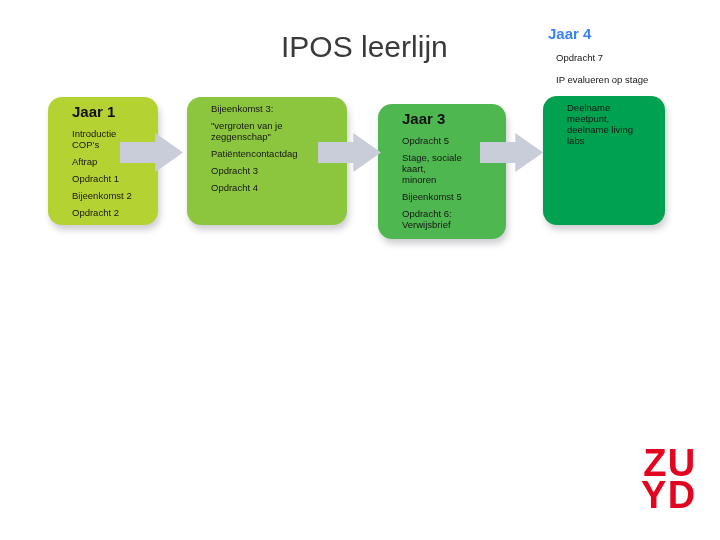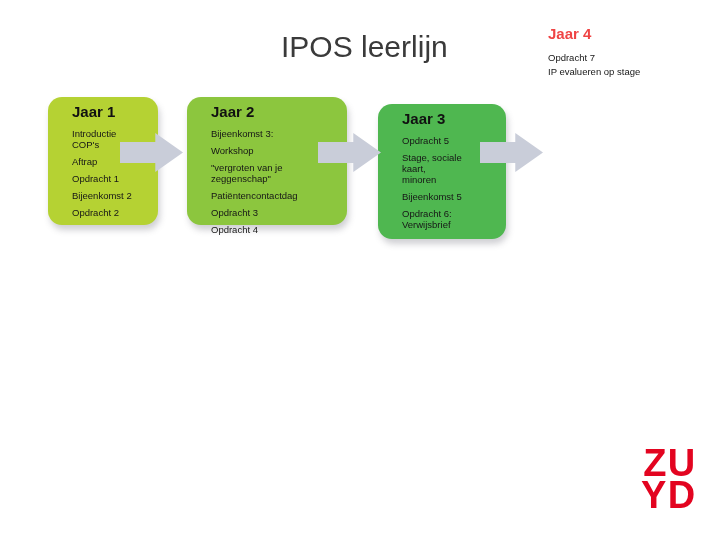--- a/index.html
+++ b/index.html
@@ -27,22 +27,22 @@
   }
   .arrow{
     position:absolute;top:133px;width:63px;height:39px;z-index:5;
     clip-path:polygon(0% 23%, 56% 23%, 56% 0%, 100% 50%, 56% 100%, 56% 77%, 0% 77%);
     filter:drop-shadow(2px 3px 2px rgba(110,110,120,.45));
   }
   .arrow1{left:120px;}
   .arrow2{left:318px;}
   .arrow3{left:480px;}
   .col4-above{position:absolute;left:548px;top:26px;width:130px;}
-  .col4-above h2{margin:0 0 9px 0;font-size:15px;line-height:16px;font-weight:bold;color:#ef4444;}
-  .col4-above .item{margin:0;line-height:13.5px;}
+  .col4-above h2{margin:0 0 9px 0;font-size:15px;line-height:16px;font-weight:bold;color:#3b82f6;}
+  .col4-above .item{margin:8px;line-height:13.5px;}
   .logo{
     position:absolute;left:641px;top:447px;font-weight:bold;font-size:38px;
     line-height:32px;letter-spacing:1.5px;text-align:right;
   }
 </style>
 </head>
 <body>
 
 <div class="slide">
 
@@ -51,23 +51,21 @@
   <section class="col-box box1" style="background-color: rgb(181, 210, 51);">
     <h2>Jaar 1</h2>
     <p class="item">Introductie COP's</p>
     <p class="item">Aftrap</p>
     <p class="item">Opdracht 1</p>
     <p class="item">Bijeenkomst 2</p>
     <p class="item">Opdracht 2</p>
   </section>
 
   <section class="col-box box2" style="background-color: rgb(140, 198, 62);">
-    <h2>Jaar 2</h2>
     <p class="item">Bijeenkomst 3:</p>
-    <p class="item">Workshop</p>
     <p class="item">"vergroten van je
 zeggenschap"</p>
     <p class="item">Patiëntencontactdag</p>
     <p class="item">Opdracht 3</p>
     <p class="item">Opdracht 4</p>
   </section>
 
   <section class="col-box box3" style="background-color: rgb(79, 183, 80);">
     <h2>Jaar 3</h2>
     <p class="item">Opdracht 5</p>
@@ -77,20 +75,24 @@
     <p class="item">Opdracht 6:
 Verwijsbrief</p>
   </section>
 
   <div class="col4-above">
     <h2>Jaar 4</h2>
     <p class="item">Opdracht 7</p>
     <p class="item">IP evalueren op stage</p>
   </div>
 
+  <section class="col-box box4" style="background-color: rgb(0, 162, 79);">
+    <p class="item">Deelname meetpunt,
+deelname living labs</p>
+  </section>
 
   <div class="arrow arrow1" style="background-color: rgb(201, 205, 217);"></div>
   <div class="arrow arrow2" style="background-color: rgb(201, 205, 217);"></div>
   <div class="arrow arrow3" style="background-color: rgb(201, 205, 217);"></div>
 
   <div class="logo" style="color: rgb(227, 4, 32);">
     <div>ZU</div>
     <div>YD</div>
   </div>
 

